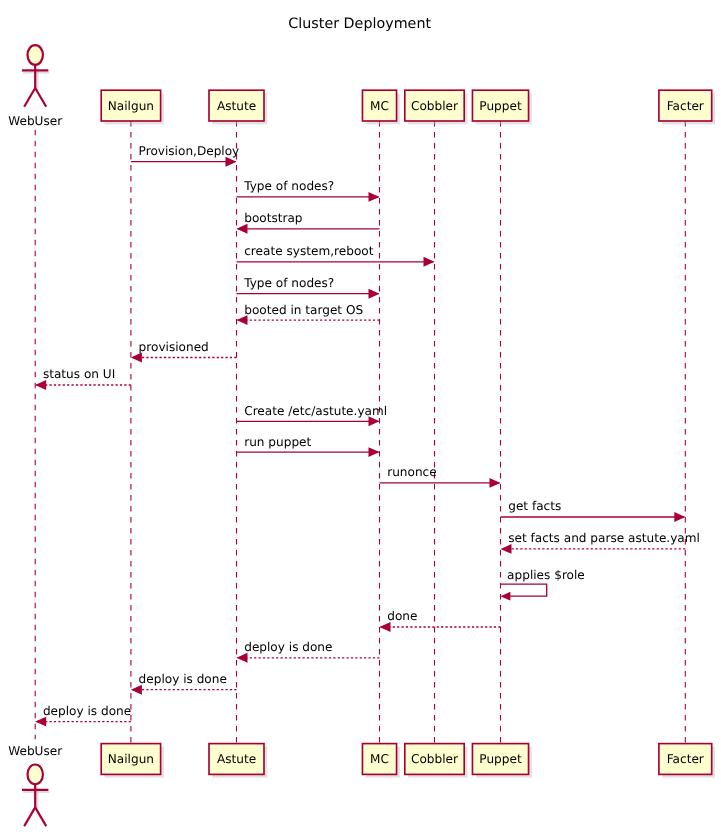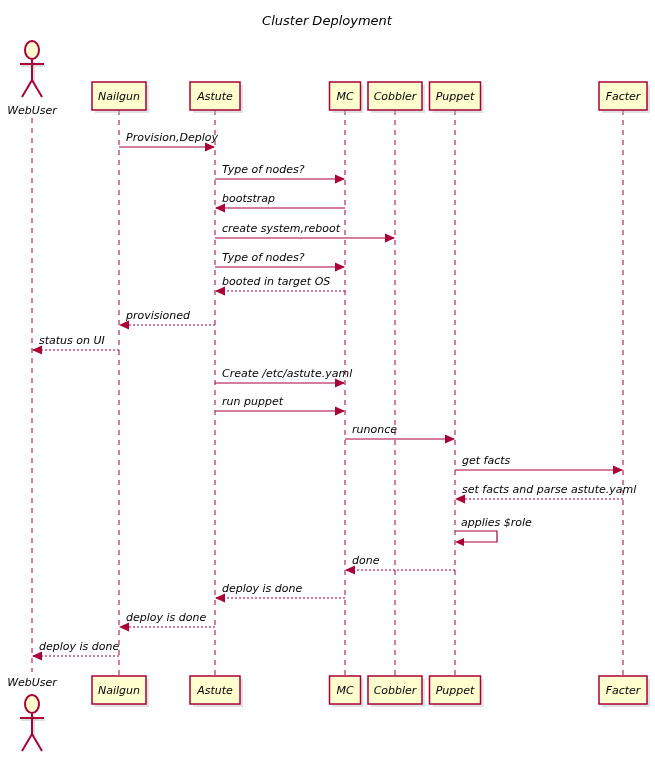--- a/index.html
+++ b/index.html
@@ -14,21 +14,20 @@
     font-family: "DejaVu Sans", sans-serif;
     overflow: hidden;
     position: relative;
   }
   #diagram-root {
     position: absolute;
     left: 0;
     top: 0;
     width: 655px;
     height: 540px;
-    font-style: italic;
   }
   svg {
     display: block;
   }
   .diagram-title {
     font-family: "DejaVu Sans", sans-serif;
     font-size: 13px;
     fill: #000000;
     text-anchor: middle;
     dominant-baseline: alphabetic;

